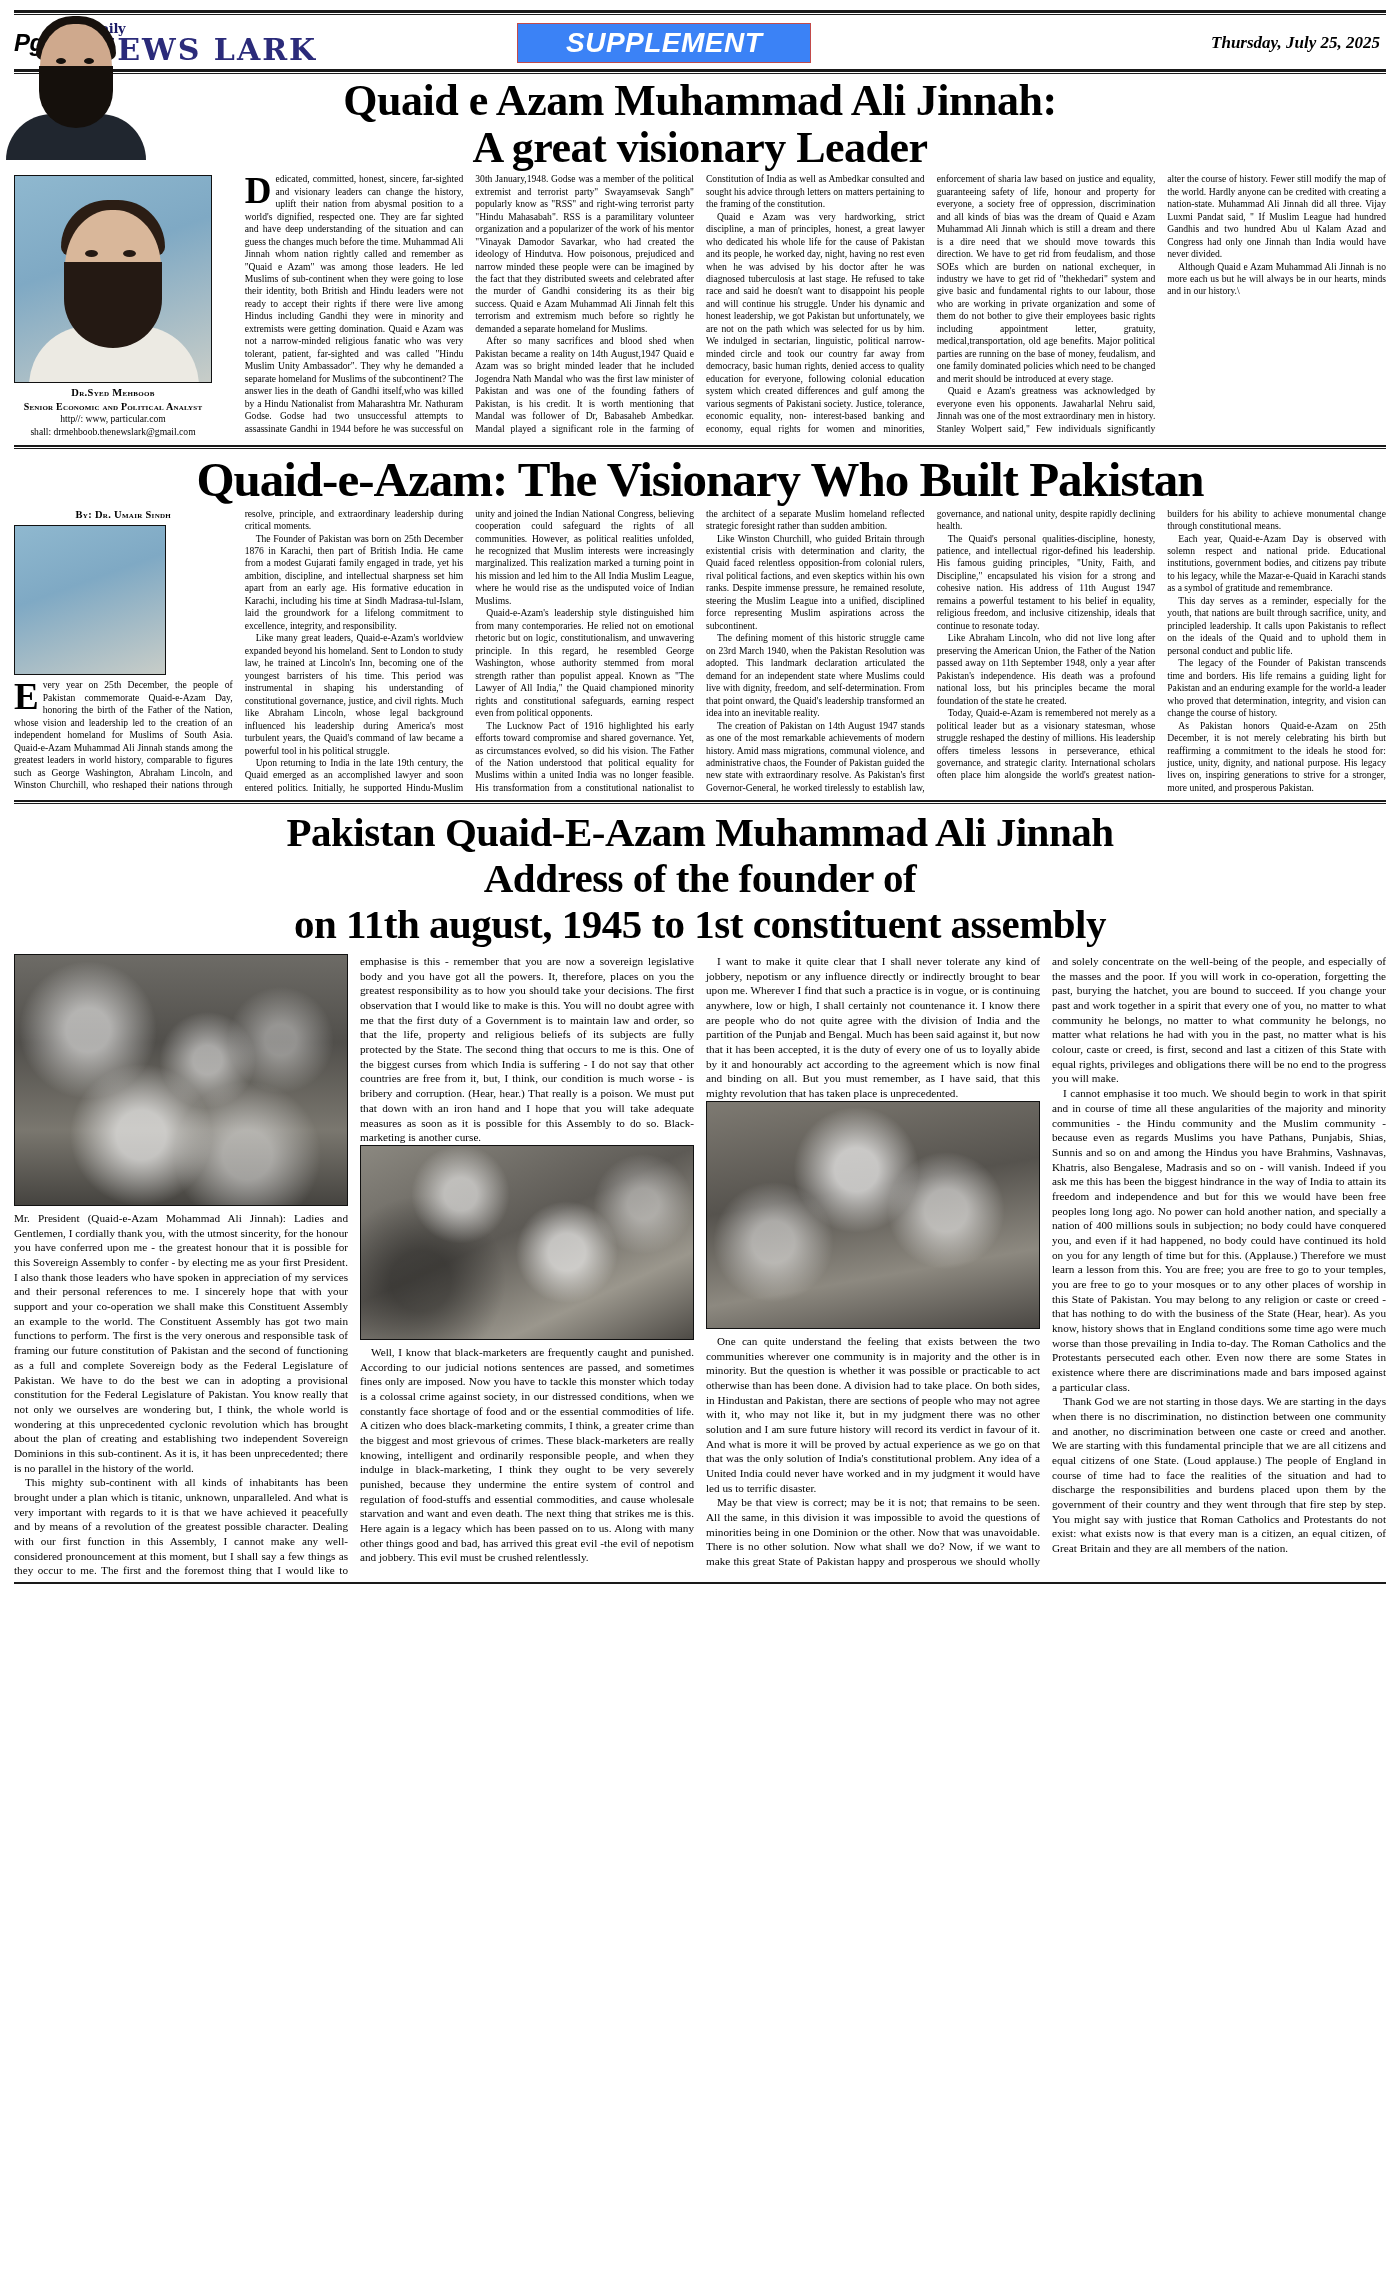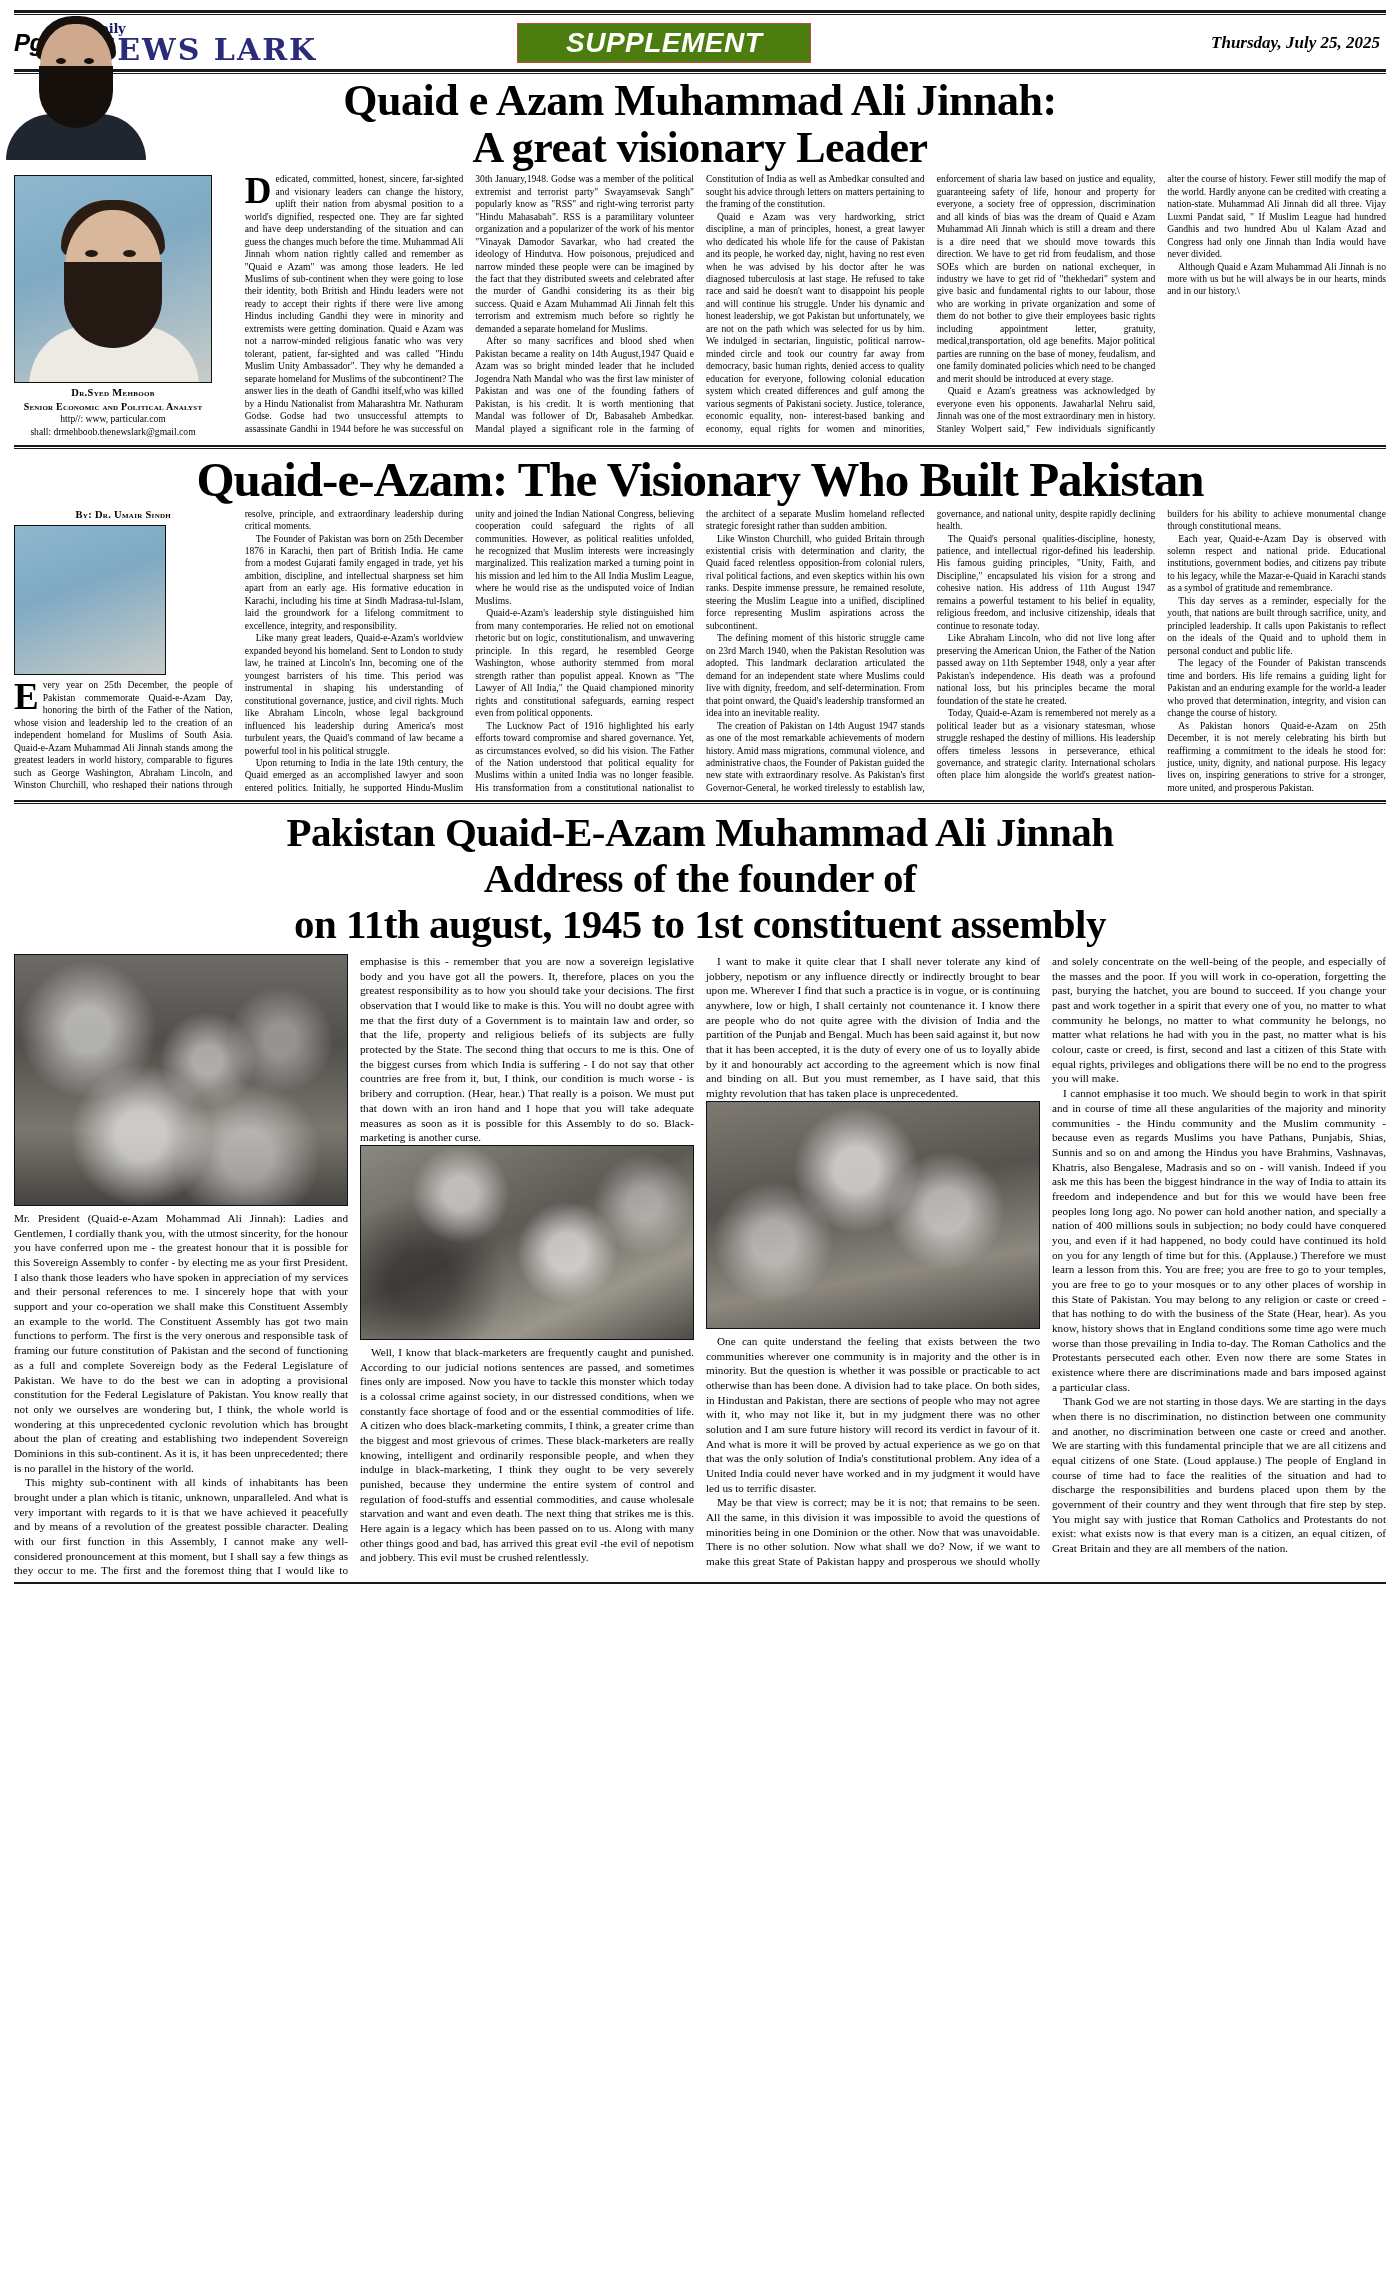--- a/index.html
+++ b/index.html
@@ -15,21 +15,21 @@
 
   
   .rule-thick { border-top:3px solid #1a1a1a; border-bottom:1px solid #1a1a1a; height:5px; margin-bottom:6px; }
   .masthead { display:flex; align-items:center; height:44px; }
   .pg-num { font-family:"Liberation Sans", sans-serif; font-weight:bold; font-style:italic; font-size:24px; letter-spacing:-0.5px; padding-right:8px; }
   .logo-wrap { display:flex; align-items:flex-end; }
   .logo-the { font-family:"DejaVu Serif", serif; font-weight:bold; font-size:11px; color:#cf1430; transform:rotate(-90deg); transform-origin:center; margin-right:-6px; margin-bottom:5px; letter-spacing:-0.5px;}
   .logo-stack { display:flex; flex-direction:column; line-height:1; }
   .logo-daily { font-family:"DejaVu Serif", serif; font-weight:bold; font-size:13px; color:#1a1a66; letter-spacing:-0.3px; margin-left:2px; }
   .logo-main { font-family:"DejaVu Serif", serif; font-weight:bold; font-size:30px; color:#2b2b7a; letter-spacing:2px; }
-  .supp-box { background:#4d7c0f; border:1px solid #c24a4a; margin:0 auto; padding:3px 48px; }
+  .supp-box { background:#3b82f6; border:1px solid #c24a4a; margin:0 auto; padding:3px 48px; }
   .supp-text { font-family:"Liberation Sans", sans-serif; font-style:italic; font-weight:bold; font-size:28px; color:#ffffff; letter-spacing:0.5px; }
   .date { font-family:"Liberation Serif", serif; font-weight:bold; font-style:italic; font-size:17px; margin-left:auto; padding-right:6px; white-space:nowrap; }
   .rule-under-mast { border-top:3px solid #1a1a1a; border-bottom:1px solid #1a1a1a; height:5px; margin:4px 0 4px 0; }
 
   
   .hl-1 { text-align:center; font-family:"Liberation Serif", serif; font-weight:bold; font-size:44px; line-height:1.06; letter-spacing:-0.5px; margin:4px 0 2px 0; }
   .hl-1 .l2 { display:block; }
   .hl-2 { text-align:center; font-family:"Liberation Serif", serif; font-weight:bold; font-size:49px; line-height:1.0; letter-spacing:-1px; margin:6px 0 4px 0; white-space:nowrap; }
   .hl-3 { text-align:center; font-family:"Liberation Serif", serif; font-weight:bold; font-size:41px; line-height:1.12; letter-spacing:-0.5px; margin:6px 0 6px 0; }
   .hl-3 span { display:block; }
@@ -151,21 +151,21 @@
         <span class="nm">Dr.Syed Mehboob</span>
         <span class="ti">Senior Economic and Political Analyst</span>
         <span class="ln">http//: www, particular.com</span>
         <span class="ln">shall: drmehboob.thenewslark@gmail.com</span>
       </figcaption>
     </figure>
     <p class="first dropcap">Dedicated, committed, honest, sincere, far-sighted and visionary leaders can change the history, uplift their nation from abysmal position to a world's dignified, respected one. They are far sighted and have deep understanding of the situation and can guess the changes much before the time. Muhammad Ali Jinnah whom nation rightly called and remember as "Quaid e Azam" was among those leaders. He led Muslims of sub-continent when they were going to lose their identity, both British and Hindu leaders were not ready to accept their rights if there were live among Hindus including Gandhi they were in minority and extremists were getting domination. Quaid e Azam was not a narrow-minded religious fanatic who was very tolerant, patient, far-sighted and was called "Hindu Muslim Unity Ambassador". They why he demanded a separate homeland for Muslims of the subcontinent? The answer lies in the death of Gandhi itself,who was killed by a Hindu Nationalist from Maharashtra Mr. Nathuram Godse. Godse had two unsuccessful attempts to assassinate Gandhi in 1944 before he was successful on 30th January,1948. Godse was a member of the political extremist and terrorist party" Swayamsevak Sangh" popularly know as "RSS" and right-wing terrorist party "Hindu Mahasabah". RSS is a paramilitary volunteer organization and a popularizer of the work of his mentor "Vinayak Damodor Savarkar, who had created the ideology of Hindutva. How poisonous, prejudiced and narrow minded these people were can be imagined by the fact that they distributed sweets and celebrated after the murder of Gandhi considering its as their big success. Quaid e Azam Muhammad Ali Jinnah felt this terrorism and extremism much before so rightly he demanded a separate homeland for Muslims.</p>
     <p>After so many sacrifices and blood shed when Pakistan became a reality on 14th August,1947 Quaid e Azam was so bright minded leader that he included Jogendra Nath Mandal who was the first law minister of Pakistan and was one of the founding fathers of Pakistan, is his credit. It is worth mentioning that Mandal was follower of Dr, Babasaheb Ambedkar. Mandal played a significant role in the farming of Constitution of India as well as Ambedkar consulted and sought his advice through letters on matters pertaining to the framing of the constitution.</p>
     <p>Quaid e Azam was very hardworking, strict discipline, a man of principles, honest, a great lawyer who dedicated his whole life for the cause of Pakistan and its people, he worked day, night, having no rest even when he was advised by his doctor after he was diagnosed tuberculosis at last stage. He refused to take race and said he doesn't want to disappoint his people and will continue his struggle. Under his dynamic and honest leadership, we got Pakistan but unfortunately, we are not on the path which was selected for us by him. We indulged in sectarian, linguistic, political narrow-minded circle and took our country far away from democracy, basic human rights, denied access to quality education for everyone, following colonial education system which created differences and gulf among the various segments of Pakistani society. Justice, tolerance, economic equality, non- interest-based banking and economy, equal rights for women and minorities, enforcement of sharia law based on justice and equality, guaranteeing safety of life, honour and property for everyone, a society free of oppression, discrimination and all kinds of bias was the dream of Quaid e Azam Muhammad Ali Jinnah which is still a dream and there is a dire need that we should move towards this direction. We have to get rid from feudalism, and those SOEs which are burden on national exchequer, in industry we have to get rid of "thekhedari" system and give basic and fundamental rights to our labour, those who are working in private organization and some of them do not bother to give their employees basic rights including appointment letter, gratuity, medical,transportation, old age benefits. Major political parties are running on the base of money, feudalism, and one family dominated policies which need to be changed and merit should be introduced at every stage.</p>
     <p>Quaid e Azam's greatness was acknowledged by everyone even his opponents. Jawaharlal Nehru said, Jinnah was one of the most extraordinary men in history. Stanley Wolpert said," Few individuals significantly alter the course of history. Fewer still modify the map of the world. Hardly anyone can be credited with creating a nation-state. Muhammad Ali Jinnah did all three. Vijay Luxmi Pandat said, " If Muslim League had hundred Gandhis and two hundred Abu ul Kalam Azad and Congress had only one Jinnah than India would have never divided.</p>
-    <p>Although Quaid e Azam Muhammad Ali Jinnah is no more with us but he will always be in our hearts, minds and in our history.\</p>
+    <p>Although Quaid e Azam Muhammad Ali Jinnah is no more each us but he will always be in our hearts, minds and in our history.\</p>
   </div>
 
   <div class="hr-thin2"></div>
 
   <h1 class="hl-2">Quaid-e-Azam: The Visionary Who Built Pakistan</h1>
 
   <div class="cols art2">
     <div class="byline">By: Dr. Umair Sindh</div>
     <figure class="fig2">
       <div class="photo-box">

